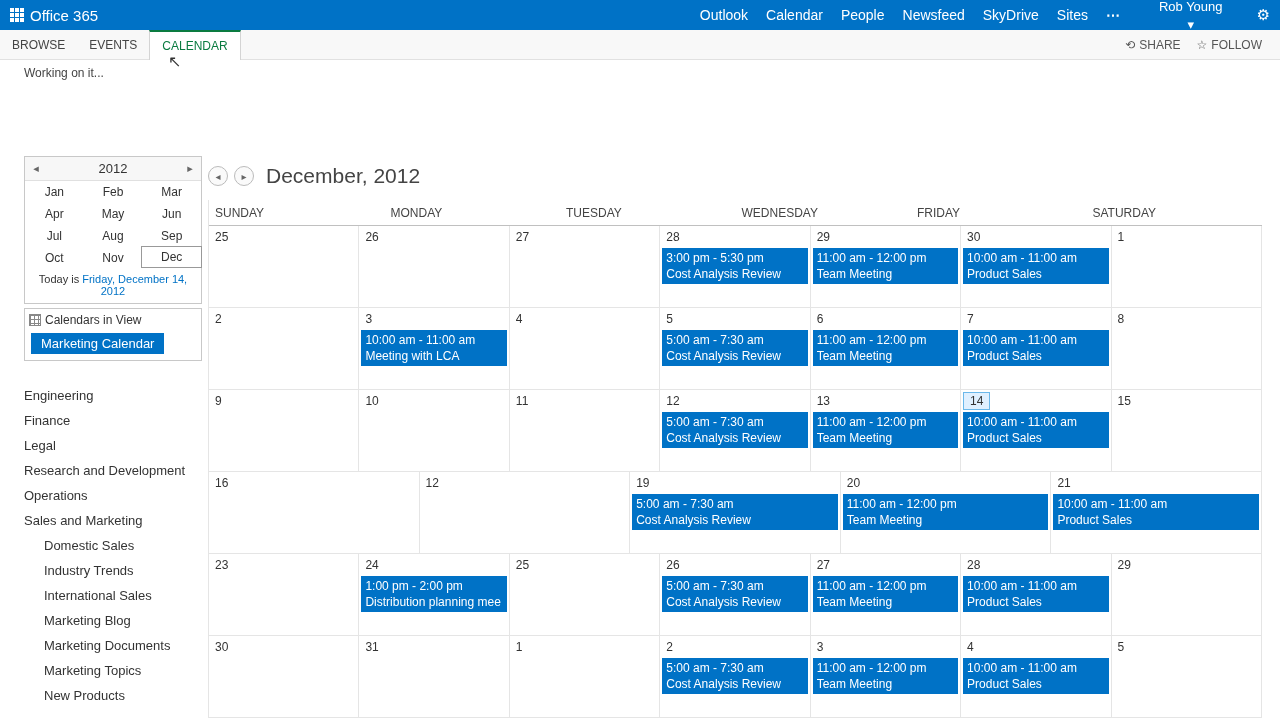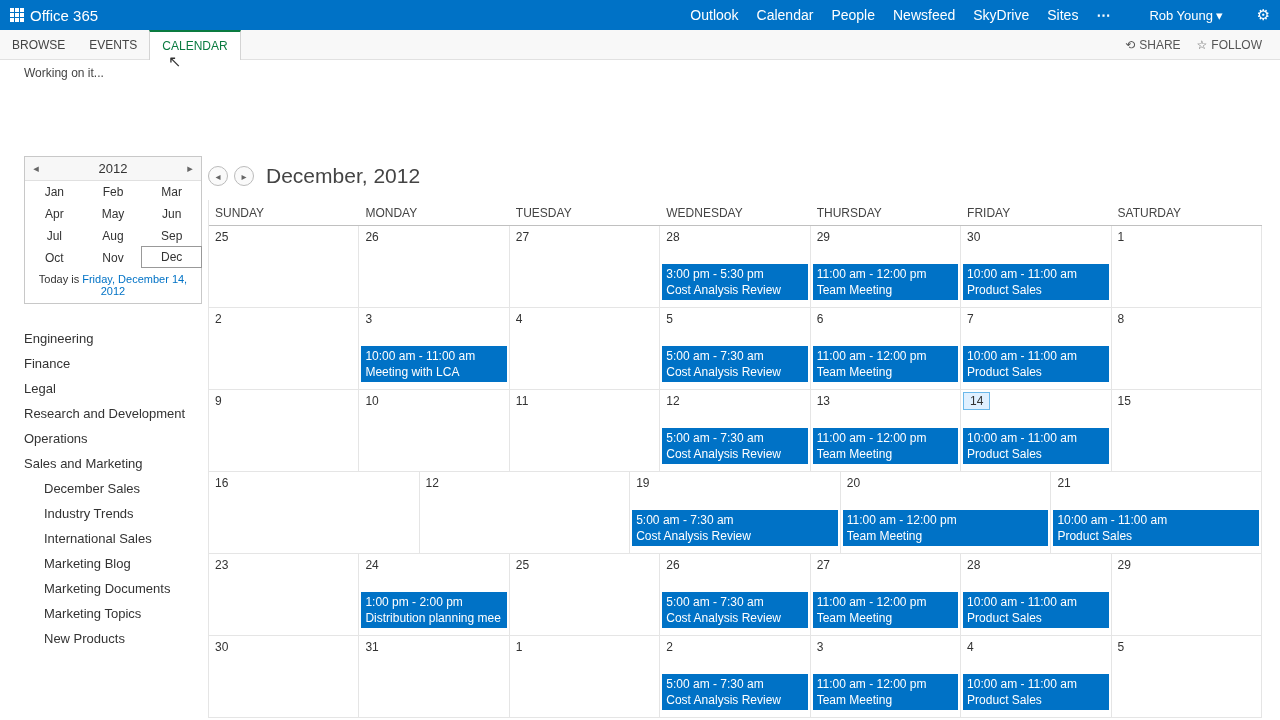--- a/index.html
+++ b/index.html
@@ -14,21 +14,21 @@
   .suite-bar .waffle span:nth-child(4){left:0;top:5px}
   .suite-bar .waffle span:nth-child(5){left:5px;top:5px}
   .suite-bar .waffle span:nth-child(6){left:10px;top:5px}
   .suite-bar .waffle span:nth-child(7){left:0;top:10px}
   .suite-bar .waffle span:nth-child(8){left:5px;top:10px}
   .suite-bar .waffle span:nth-child(9){left:10px;top:10px}
   .suite-bar .brand { font-size: 15px; }
   .suite-bar .nav { margin-left: auto; display: flex; align-items: center; gap: 18px; }
   .suite-bar .nav a { color: #fff; text-decoration: none; font-size: 14px; cursor: pointer; }
   .suite-bar .ellipsis { font-weight: bold; letter-spacing: 1px; }
-  .suite-bar .user { margin-left: 20px; display: flex; align-items: center; gap: 3px; cursor: pointer; }
+  .suite-bar .user { margin-left: 20px; display: flex; align-items: center; gap: 3px; cursor: pointer; flex-direction: column; }
   .suite-bar .gear { margin-left: 16px; font-size: 15px; cursor: pointer; }
   
   .ribbon-row { height: 30px; border-bottom: 1px solid #e1e1e1; display: flex; align-items: center; background: #f8f8f8; position: relative; }
   .ribbon-tab { padding: 0 12px; height: 100%; display: flex; align-items: center; font-size: 12px; color: #444; cursor: pointer; }
   .ribbon-tab.active { background: #fff; border-top: 2px solid #0a7b40; border-left: 1px solid #d4d4d4; border-right: 1px solid #d4d4d4; color: #0a7b40; margin-bottom: -1px; height: calc(100% + 1px); }
   .ribbon-right { margin-left: auto; display: flex; align-items: center; gap: 16px; padding-right: 18px; color: #555; font-size: 12px; }
   .ribbon-right .rbtn { display: flex; align-items: center; gap: 4px; cursor: pointer; }
   .working { padding: 6px 24px; font-size: 12px; color: #444; }
   
   .main { display: flex; padding-left: 8px; }
@@ -62,21 +62,21 @@
   
   .cal { border-left: 1px solid #e5e5e5; }
   .cal-row { display: flex; }
   .cal-row.head .cell { height: 26px; font-size: 12px; color: #444; font-weight: normal; display: flex; align-items: center; padding-left: 6px; }
   .cell { flex: 1; border-right: 1px solid #e5e5e5; border-bottom: 1px solid #e5e5e5; min-width: 0; position: relative; }
   .cal-row.head .cell { border-bottom: 1px solid #c0c0c0; border-top: none; border-left: none; border-right: none; }
   .cal-row.head { border-bottom: none; }
   .daycell { height: 82px; padding: 2px; overflow: hidden; }
   .daynum { font-size: 12px; color: #333; padding: 2px 4px; }
   .daynum.today { background: #e0f0ff; border: 1px solid #6bb8ea; display: inline-block; padding: 1px 6px; }
-  .evt { background: #0072c6; color: #fff; font-size: 12px; padding: 2px 4px; margin-top: 18px; line-height: 1.35; overflow: hidden; white-space: nowrap; cursor: pointer; }
+  .evt { background: #0072c6; color: #fff; font-size: 12px; padding: 2px 4px; margin-top: 2px; line-height: 1.35; overflow: hidden; white-space: nowrap; cursor: pointer; }
   .evt .time { display: block; }
   .evt .title { display: block; overflow: hidden; text-overflow: ellipsis; }
   
   .cursor { position: absolute; pointer-events: none; font-size: 16px; left: 168px; top: 52px; }
 </style>
 </head>
 <body>
 
 <div class="suite-bar">
   <span class="waffle">
@@ -147,30 +147,37 @@
           <div class="dp-cell">Sep</div>
           <div class="dp-cell">Oct</div>
           <div class="dp-cell">Nov</div>
           <div class="dp-cell sel">Dec</div>
         </div>
       <div class="dp-today">
         <span>Today is </span><span class="link">Friday, December 14, 2012</span>
       </div>
     </div>
 
+    <div class="civ">
+      <div class="civ-head">
+        <span class="grid-icon"></span>
+        <span>Calendars in View</span>
+      </div>
+      <span class="civ-btn">Marketing Calendar</span>
+    </div>
 
     <div class="tree" id="tree">
         <div class="node">Engineering</div>
         <div class="node">Finance</div>
         <div class="node">Legal</div>
         <div class="node">Research and Development</div>
         <div class="node">Operations</div>
         <div class="node">Sales and Marketing</div>
         <div class="sub">
-          <div class="node">December Sales</div>
+          <div class="node">Domestic Sales</div>
           <div class="node">Industry Trends</div>
           <div class="node">International Sales</div>
           <div class="node">Marketing Blog</div>
           <div class="node">Marketing Documents</div>
           <div class="node">Marketing Topics</div>
           <div class="node">New Products</div>
         </div>
       </div>
   </div>
 
@@ -179,21 +186,20 @@
       <span class="circ">◂</span>
       <span class="circ">▸</span>
       <span class="title">December, 2012</span>
     </div>
     <div class="cal" id="cal">
         <div class="cal-row head">
           <div class="cell">SUNDAY</div>
           <div class="cell">MONDAY</div>
           <div class="cell">TUESDAY</div>
           <div class="cell">WEDNESDAY</div>
-          <div class="cell">THURSDAY</div>
           <div class="cell">FRIDAY</div>
           <div class="cell">SATURDAY</div>
         </div>
         <div class="cal-row">
           <div class="cell daycell">
             <div class="daynum">25</div>
           </div>
           <div class="cell daycell">
             <div class="daynum">26</div>
           </div>

